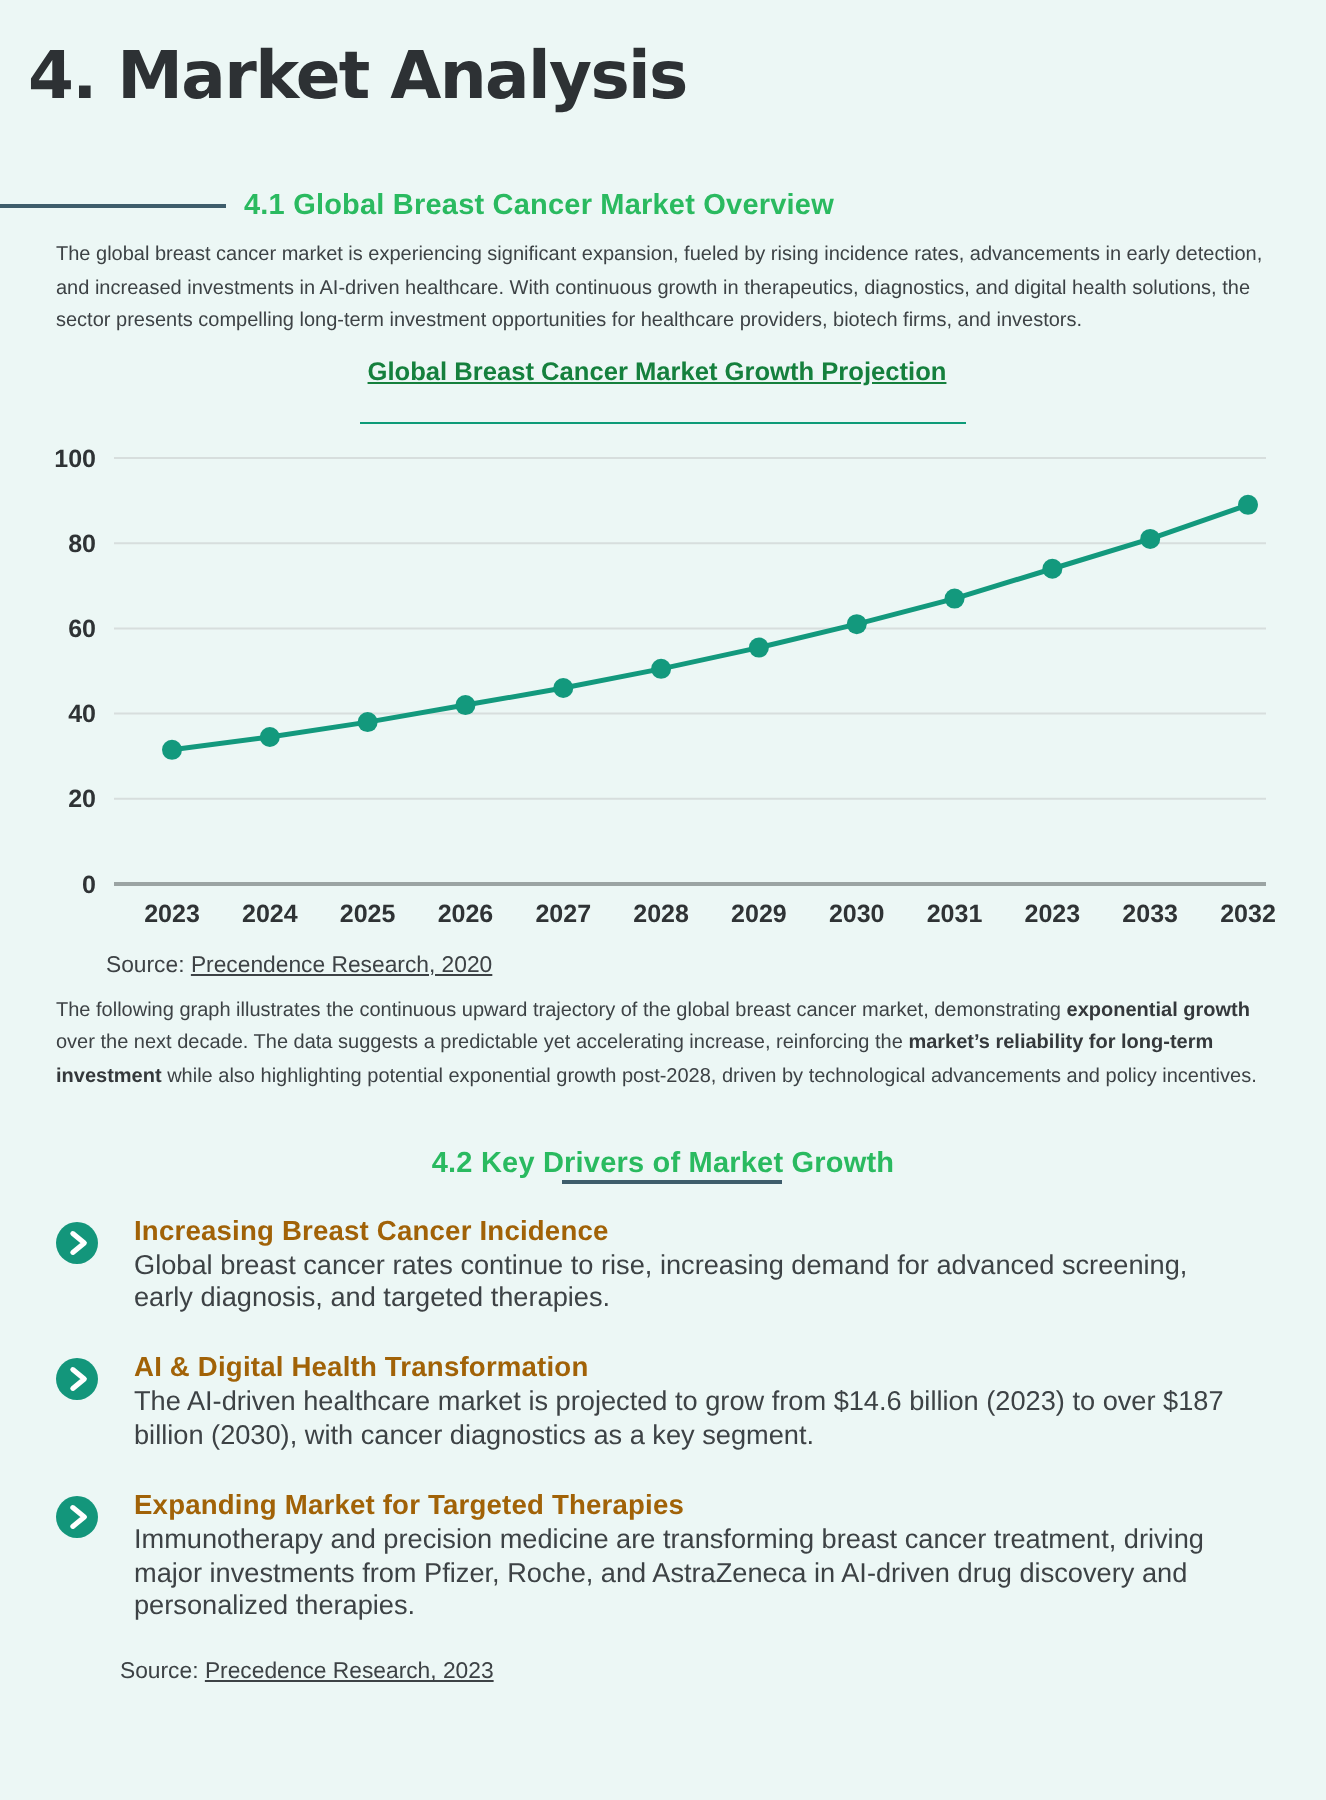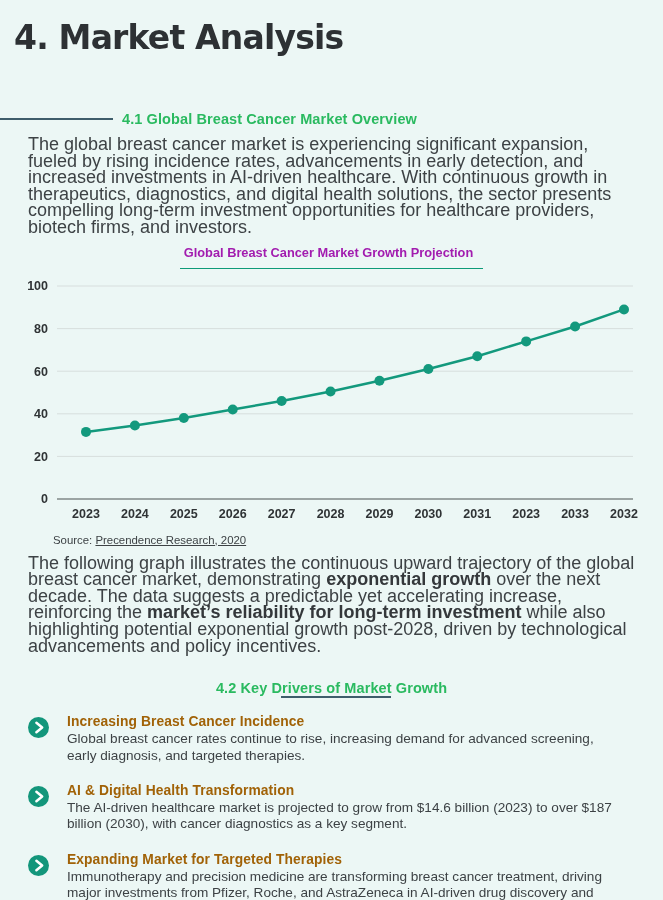--- a/index.html
+++ b/index.html
@@ -14,44 +14,45 @@
   .page { position:relative; width:663px; height:748px; }
 
   h1.page-title {
     margin:0; padding:18px 0 0 14px;
     font-family:"DejaVu Sans","Liberation Sans",sans-serif;
     font-size:33px; font-weight:800; letter-spacing:-0.8px;
     color:#2d3134;
   }
 
   .sec-row { display:flex; align-items:center; }
-  .sec-row-left  { margin-top:54px; }
+  .sec-row-left  { margin-top:38px; }
   .sec-row-right { margin-top:26px; justify-content:flex-end;flex-direction:column; }
   .rule { height:2px; background:#3e5d6b; flex:none; }
   .rule-left  { width:113px; margin-right:9px; }
   .rule-right { width:110px; margin-left:8px; }
   .green-heading {
     color:#2aba60; font-weight:700; font-size:14.5px;
     letter-spacing:0.1px;
   }
 
   p.body-text {
     margin:9px 21px 0 28px;
-    font-size:18px; line-height:16.6px;
+    font-size:10px; line-height:16.6px;
     color:#3d4245; max-width:616px;
   }
   p.body-text strong { color:#34383b; }
 
   .chart-title-row { text-align:center; margin-top:7px; }
   .chart-title {
     display:inline-block;
-    color:#a21caf; font-weight:700; font-size:12.8px;
+    color:#15803d; font-weight:700; font-size:12.8px;
     border-bottom:1.6px solid #0d9b78;
-    padding:0 10px 8px 4px;
+    padding:0 10px 18px 4px;
     cursor:pointer;
+    text-decoration:underline;
   }
 
   .chart-wrap { margin-top:5px; }
   #chart-svg { display:block; }
 
   .source { font-size:11.4px; color:#3d4245; }
   .source-1 { margin:8px 0 0 53px; }
   .source-2 { margin:18px 0 0 60px; }
   .source-link { color:#3d4245; text-decoration:underline; cursor:pointer; }
 

